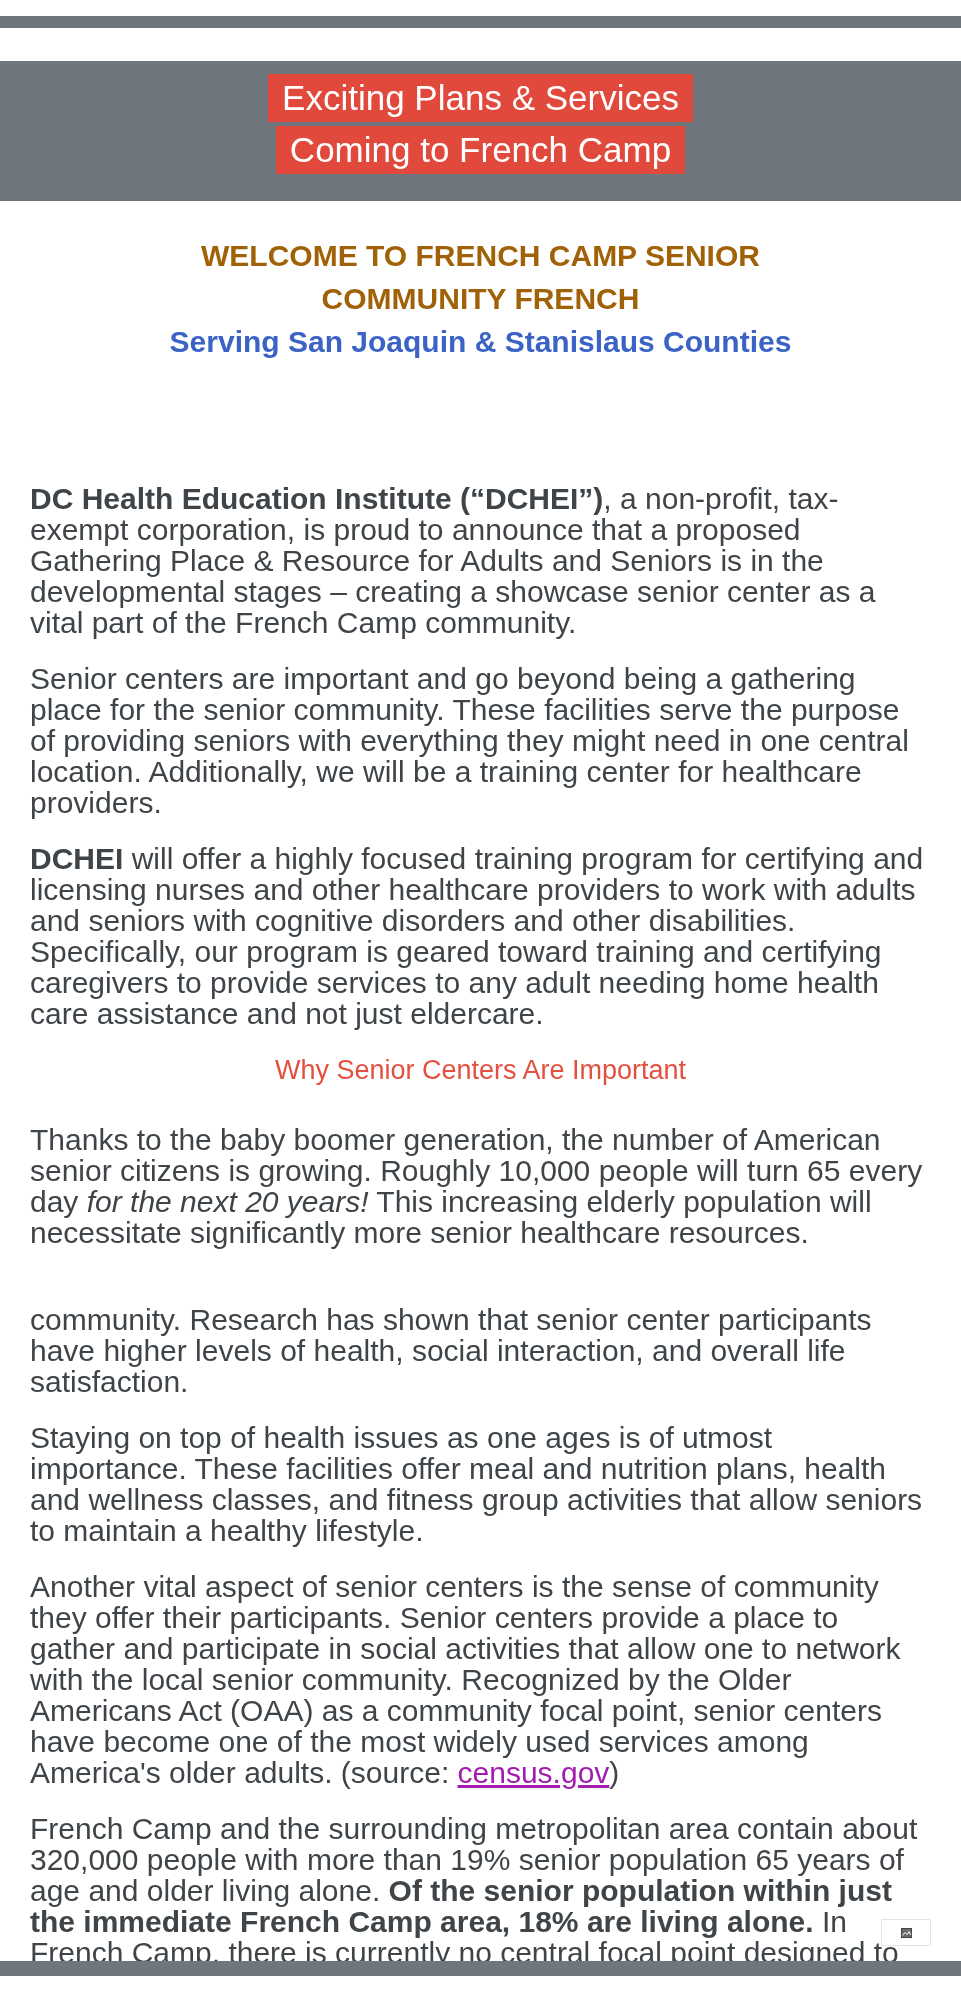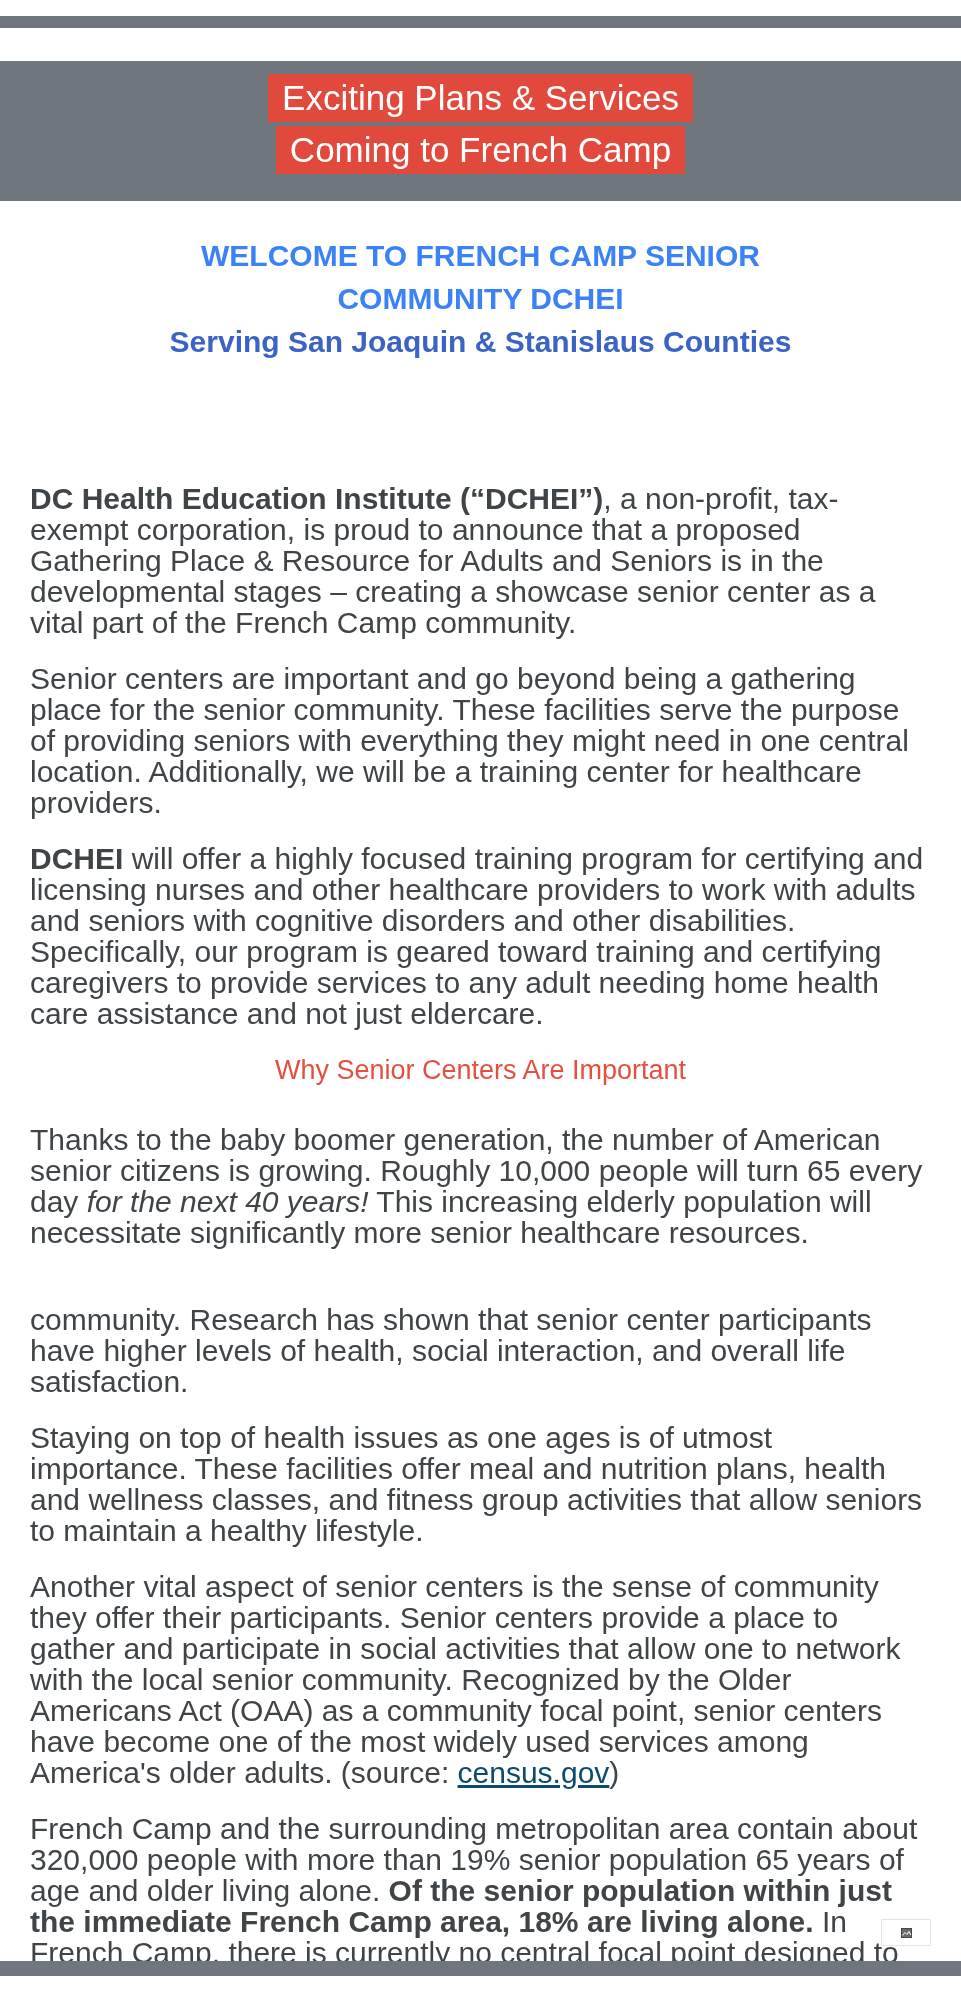--- a/index.html
+++ b/index.html
@@ -35,21 +35,21 @@
     font-weight: 400;
   }
 
   .content {
     padding: 0 30px;
     color: #3F4448;
   }
 
   .welcome-title {
     margin: 33px 0 0;
-    color: #3b82f6;
+    color: #a16207;
     font-size: 30px;
     line-height: 43px;
     font-weight: 700;
     text-align: center;
   }
   .welcome-subtitle {
     margin: 0;
     color: #3A63C5;
     font-size: 30px;
     line-height: 43px;
@@ -70,21 +70,21 @@
     font-size: 27px;
     line-height: 32px;
     text-align: center;
     margin: 24px 0 38px;
   }
 
   b { font-weight: 700; }
   i { font-style: italic; }
 
   a.inline-link {
-    color: #0c4a6e;
+    color: #a21caf;
     text-decoration: underline;
     cursor: pointer;
   }
 
   .closing-heading {
     color: #3A63C5;
     font-size: 38px;
     line-height: 44px;
     font-weight: 400;
     text-align: center;
@@ -120,33 +120,33 @@
   <div class="top-strip"></div>
   <div class="top-gap"></div>
 
   <div class="banner">
     <span class="banner-line"><span class="banner-highlight">Exciting Plans &amp; Services</span></span>
     <span class="banner-line"><span class="banner-highlight">Coming to French Camp</span></span>
   </div>
 
   <div class="content">
 
-    <h1 class="welcome-title"><span>WELCOME TO FRENCH CAMP SENIOR</span><br><span>COMMUNITY DCHEI</span></h1>
+    <h1 class="welcome-title"><span>WELCOME TO FRENCH CAMP SENIOR</span><br><span>COMMUNITY FRENCH</span></h1>
     <h2 class="welcome-subtitle">Serving San Joaquin &amp; Stanislaus Counties</h2>
 
     <p class="body-par first"><b>DC Health Education Institute (“DCHEI”)</b><span>, a non-profit, tax-exempt corporation, is proud to announce that a proposed Gathering Place &amp; Resource for Adults and Seniors is in the developmental stages – creating a showcase senior center as a vital part of the French Camp community.</span></p>
 
     <p class="body-par">Senior centers are important and go beyond being a gathering place for the senior community. These facilities serve the purpose of providing seniors with everything they might need in one central location. Additionally, we will be a training center for healthcare providers.</p>
 
 
     <p class="body-par"><b>DCHEI</b><span> will offer a highly focused training program for certifying and licensing nurses and other healthcare providers to work with adults and seniors with cognitive disorders and other disabilities. Specifically, our program is geared toward training and certifying caregivers to provide services to any adult needing home health care assistance and not just eldercare.</span></p>
 
     <h3 class="section-heading">Why Senior Centers Are Important</h3>
 
-    <p class="body-par"><span>Thanks to the baby boomer generation, the number of American senior citizens is growing. Roughly 10,000 people will turn 65 every day </span><i>for the next 40 years!</i><span> This increasing elderly population will necessitate significantly more senior healthcare resources.</span></p>
+    <p class="body-par"><span>Thanks to the baby boomer generation, the number of American senior citizens is growing. Roughly 10,000 people will turn 65 every day </span><i>for the next 20 years!</i><span> This increasing elderly population will necessitate significantly more senior healthcare resources.</span></p>
 
     <p class="body-par"><br><span>community. Research has shown that senior center participants have higher levels of health, social interaction, and overall life satisfaction.</span></p>
 
     <p class="body-par">Staying on top of health issues as one ages is of utmost importance. These facilities offer meal and nutrition plans, health and wellness classes, and fitness group activities that allow seniors to maintain a healthy lifestyle.</p>
 
     <p class="body-par"><span>Another vital aspect of senior centers is the sense of community they offer their participants. Senior centers provide a place to gather and participate in social activities that allow one to network with the local senior community. Recognized by the Older Americans Act (OAA) as a community focal point, senior centers have become one of the most widely used services among America's older adults. (source: </span><a class="inline-link">census.gov</a><span>)</span></p>
 
     <p class="body-par"><span>French Camp and the surrounding metropolitan area contain about 320,000 people with more than 19% senior population 65 years of age and older living alone. </span><b>Of the senior population within just the immediate French Camp area, 18% are living alone.</b><span> In French Camp, there is currently no central focal point designed to serve as a gathering place and as a comprehensive resource for coordinating those services.</span></p>
 
     <h2 class="closing-heading"><span>We are excited that our proposed Community Center</span><br></h2>

